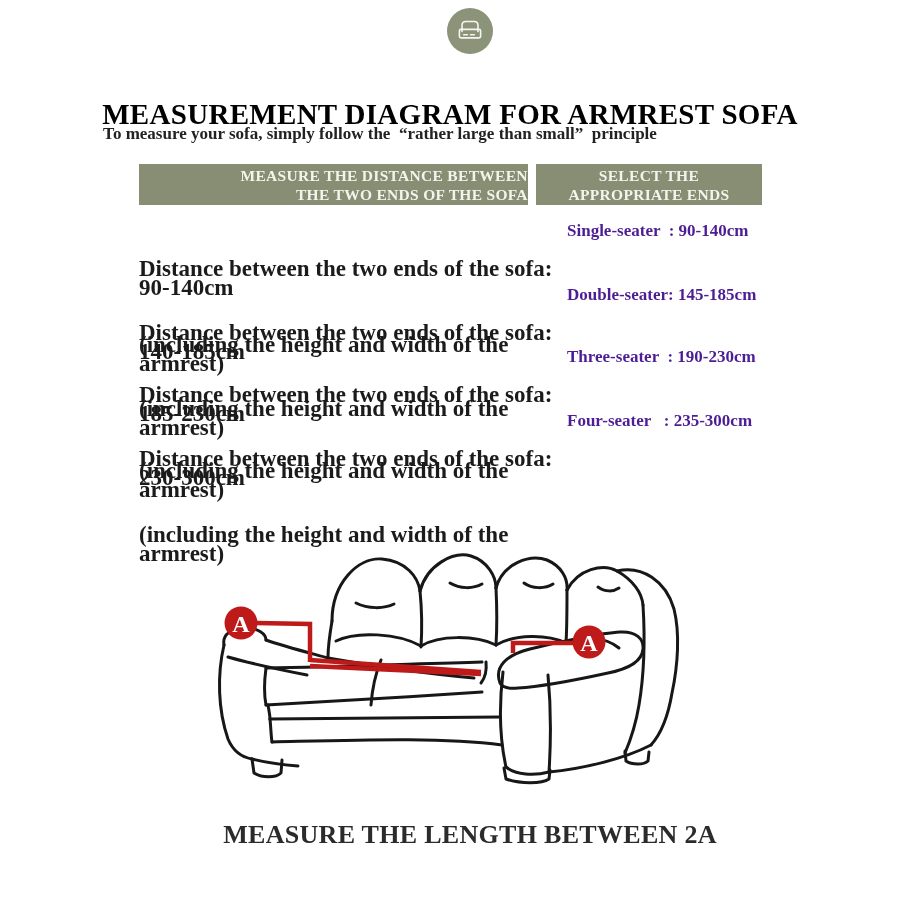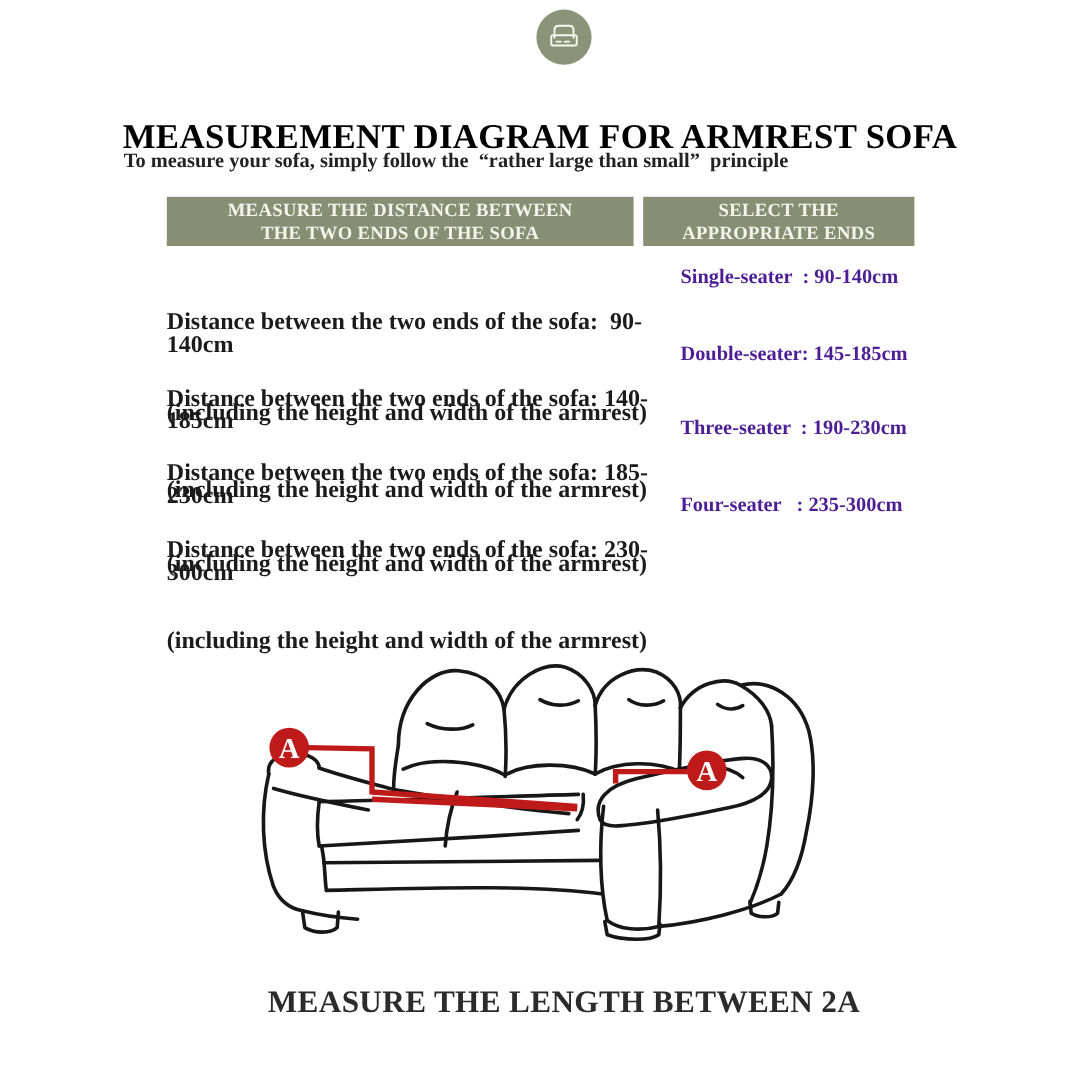--- a/index.html
+++ b/index.html
@@ -14,26 +14,26 @@
   .title{position:absolute;left:0;top:78px;width:900px;text-align:center;
          font-size:29px;font-weight:700;color:#000000;letter-spacing:.3px;margin-top:20px;}
   .subtitle{position:absolute;left:0;top:124px;width:760px;text-align:center;
          font-size:17px;font-weight:700;color:#222;white-space:pre-wrap;}
 
   
   .thead{position:absolute;left:139px;top:164px;width:623px;display:flex;gap:8px;}
   .thcell{background:#878e73;color:#f4f4ec;height:41px;display:flex;flex-direction:column;
           align-items:center;justify-content:center;font-size:15.5px;font-weight:700;
           line-height:19px;letter-spacing:.3px;text-align:center;}
-  .thcell.left{width:392px;}
+  .thcell.left{width:392px;align-items:flex-end;}
   .thcell.right{width:228px;}
 
   
   .trow{position:absolute;left:139px;width:626px;display:grid;grid-template-columns:428px 1fr;}
-  .trow .measure{font-size:20px;font-weight:700;line-height:19px;color:#1b1b1b;white-space:pre-wrap;}
+  .trow .measure{font-size:23px;font-weight:700;line-height:19px;color:#1b1b1b;white-space:pre-wrap;}
   .trow .size{font-size:17px;font-weight:700;line-height:19px;color:#4c1d95;white-space:pre-wrap;}
   .trow.r0{top:221px;} .trow.r1{top:285px;} .trow.r2{top:347px;} .trow.r3{top:411px;}
 
   
   .sofa-wrap{position:absolute;left:210px;top:545px;width:480px;height:260px;}
 
   
   .footer{position:absolute;left:0;top:820px;width:900px;text-align:center;
           font-size:26px;font-weight:700;color:#2b2b2b;letter-spacing:.3px;padding-left:20px;}
 </style>

